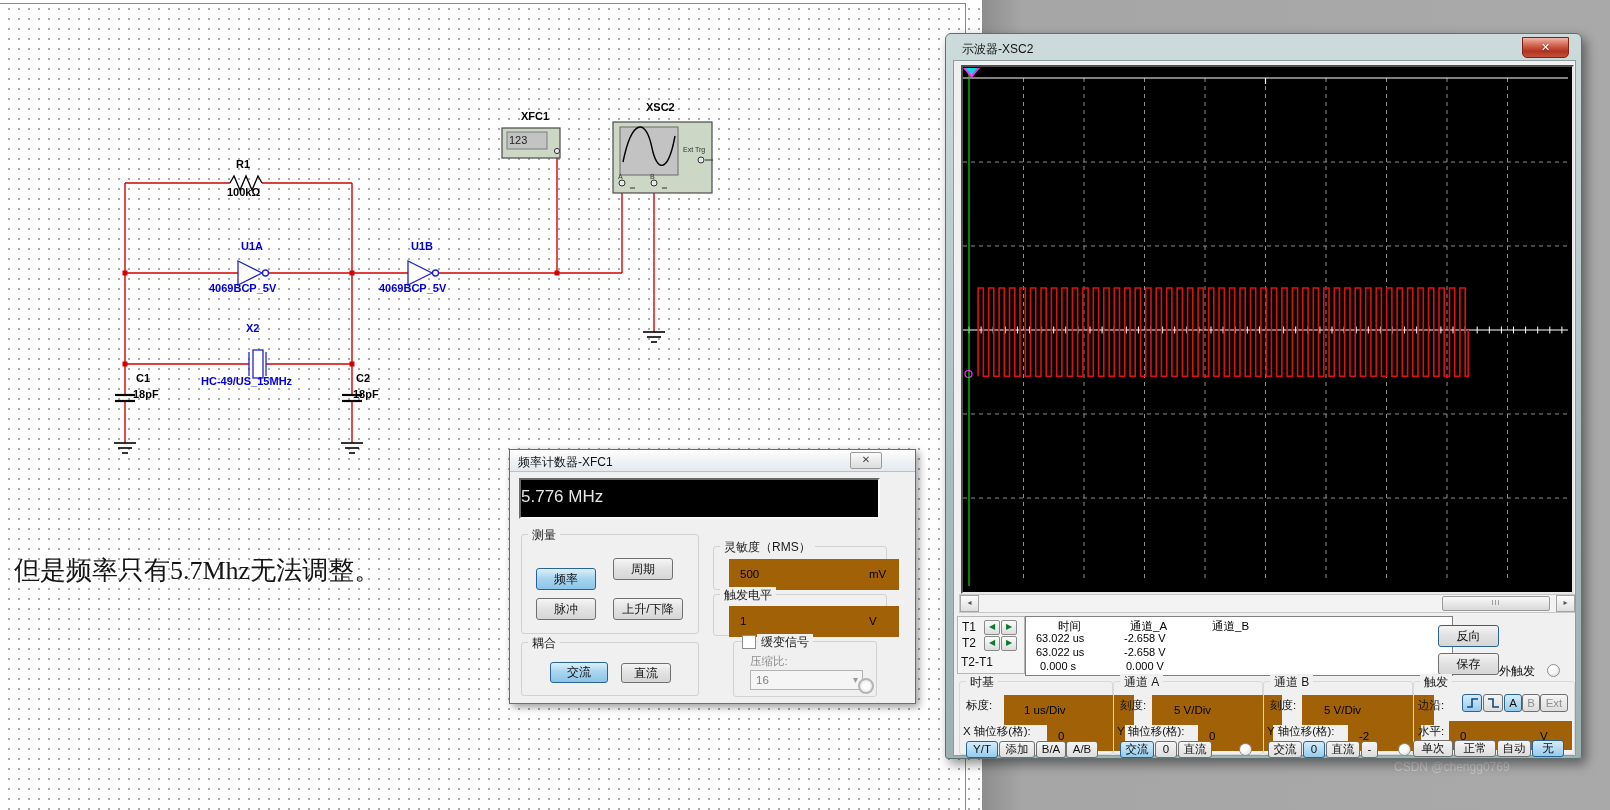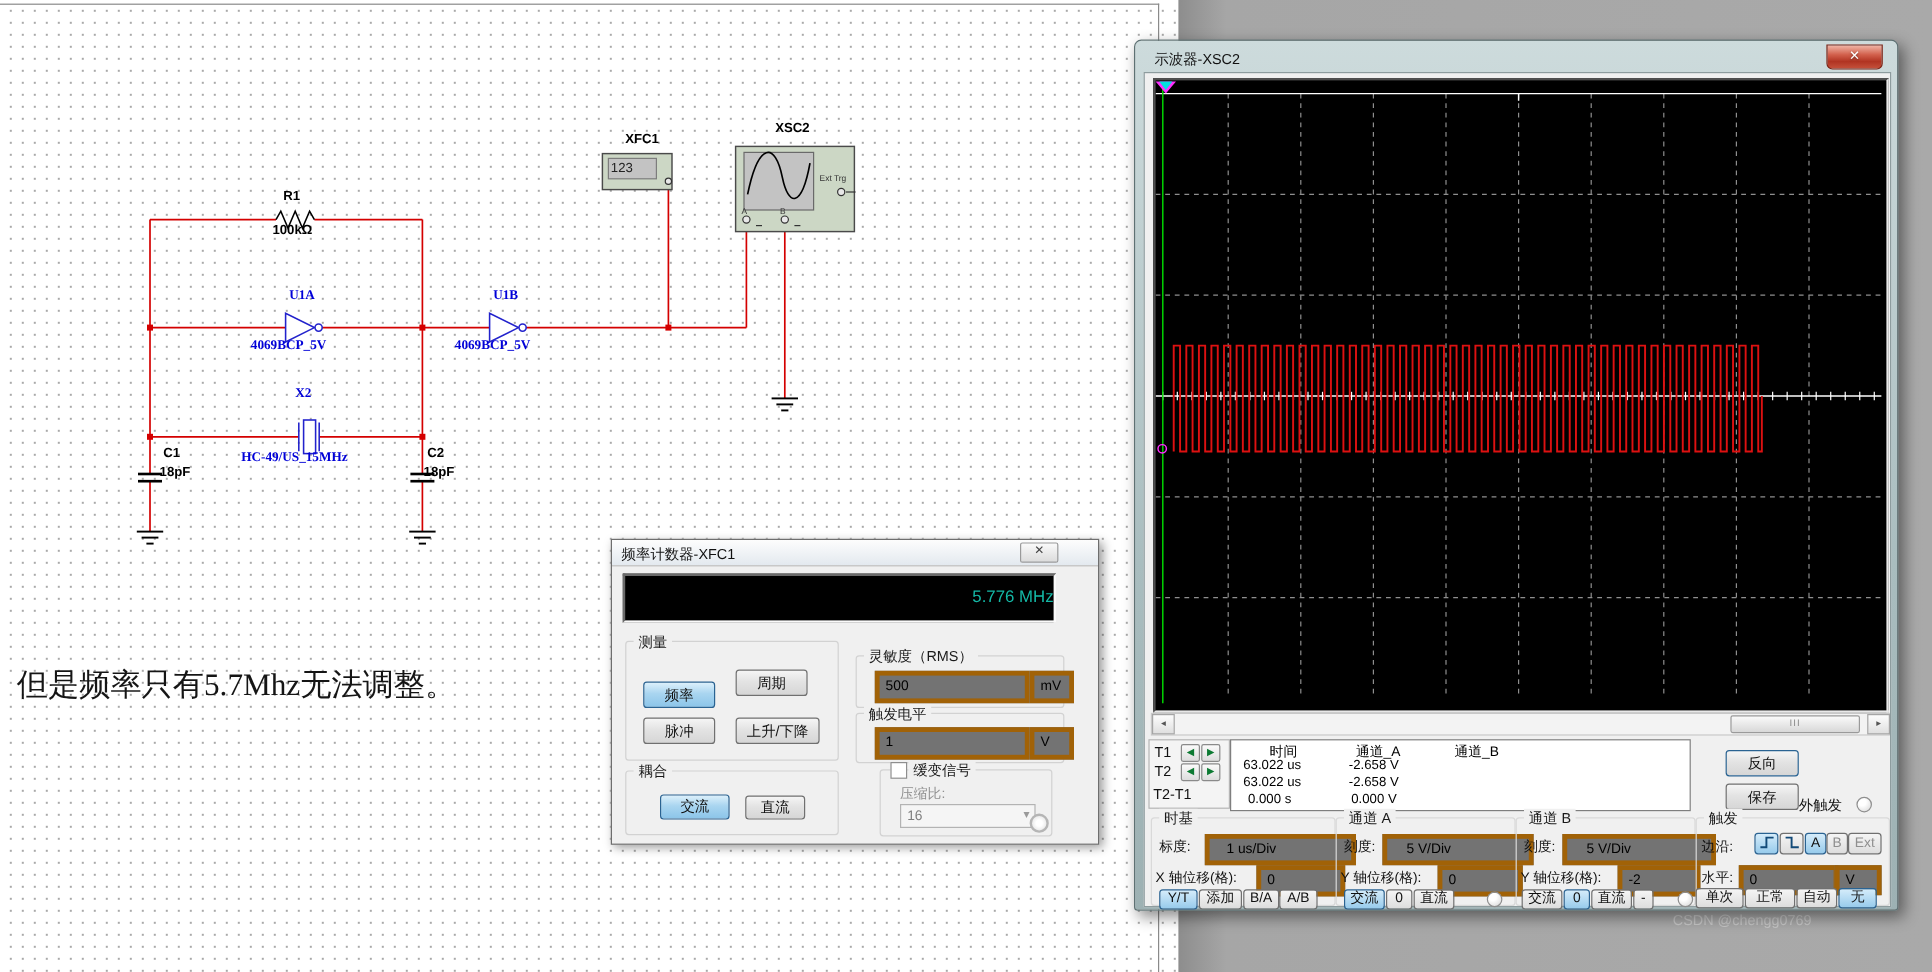--- a/index.html
+++ b/index.html
@@ -8,42 +8,42 @@
          font-family:"Liberation Sans","DejaVu Sans",sans-serif;background:#fff;}
   
   #canvas{left:0;top:0;width:982px;height:810px;background-color:#fff;
           background-image:radial-gradient(circle,#a9a9a9 1px,transparent 1.2px);
           background-size:10px 10px;background-position:4px 4px;}
   .sheet-vline{left:965px;top:3px;width:1px;height:807px;background:#8a8a8a;}
   .sheet-hline{left:0;top:3px;width:966px;height:1px;background:#8a8a8a;}
   #grayzone{left:982px;top:0;width:628px;height:810px;
             background:linear-gradient(90deg,#8d8d8d 0,#a6a6a6 40px,#a9a9a9 100%);}
   .complabel{position:absolute;font-size:11px;font-weight:bold;color:#000;white-space:nowrap;}
-  .blue{color:#0000d8;font-family:Liberation Serif, serif;}
+  .blue{color:#0000d8;}
   #annotation{left:14px;top:556px;font-family:"Liberation Serif","DejaVu Serif",serif;
               font-size:26px;line-height:29px;color:#151515;white-space:nowrap;}
   #watermark{left:1394px;top:760px;font-size:12px;color:#c6c6c6;}
   
   .dlg{background:#f0f0f0;border:1px solid #6e6e6e;box-shadow:3px 3px 8px rgba(0,0,0,.4);padding-left:28px;}
   .titlebar{left:0;top:0;right:0;height:21px;background:linear-gradient(#fdfdfd,#e3e9ef);
             border-bottom:1px solid #bfbfbf;}
   .titletext{position:absolute;left:8px;top:4px;font-size:12px;color:#111;white-space:nowrap;}
   .closebtn{background:linear-gradient(#fafafa,#dcdcdc);border:1px solid #9a9a9a;border-radius:2px;
             text-align:center;font-size:10px;color:#444;cursor:default;}
   .grp{position:absolute;border:1px solid #d2d2d2;border-radius:3px;}
   .grp>.legend{position:absolute;top:-8px;left:6px;background:#f0f0f0;padding:0 4px;
                font-size:12px;color:#1a1a1a;white-space:nowrap;}
   .btn{position:absolute;border:1px solid #707070;border-radius:3px;text-align:center;
        font-size:12px;color:#111;background:linear-gradient(#f5f5f5,#e3e3e3 45%,#d6d6d6);}
   .btn.hl{background:linear-gradient(#dcf0fb,#a9d5f0 45%,#8cc5e9);border-color:#2a6392;}
   .sbtn{position:absolute;border:1px solid #707070;border-radius:3px;text-align:center;
         font-size:11.5px;color:#111;background:linear-gradient(#f5f5f5,#ddd);line-height:15px;}
   .sbtn.hl{background:linear-gradient(#d5ecfa,#97cbec);border-color:#2a6392;}
   .sbtn.dis{color:#8f8f8f;}
-  .ibox{position:absolute;background:#737373;border:4px solid #a16207;font-size:11.5px;color:#000;
+  .ibox{position:absolute;background:#a16207;border:6px solid #a16207;font-size:11.5px;color:#000;
         line-height:18px;padding-left:5px;white-space:nowrap;overflow:hidden;}
   .radio{position:absolute;width:11px;height:11px;border:1px solid #8e8e8e;border-radius:50%;
          background:radial-gradient(circle at 35% 30%,#fff 30%,#d5d5d5);}
   .lbl{position:absolute;font-size:11.5px;color:#111;white-space:nowrap;}
   .lbl12{position:absolute;font-size:12px;color:#111;white-space:nowrap;}
   .gray{color:#8f8f8f;}
   
   #scope{left:945px;top:33px;width:635px;height:724px;border:1px solid #5e7173;
          border-radius:6px 6px 3px 3px;background:linear-gradient(#cddbdc,#a9bdbf 60%,#9db1b3);
          box-shadow:4px 5px 12px rgba(0,0,0,.45);}
@@ -54,32 +54,32 @@
                text-shadow:0 1px 2px rgba(0,0,0,.5);}
   #screenframe{left:15px;top:31px;width:609px;height:525px;background:#000;
                border-top:2px solid #4f4f4f;border-left:2px solid #4f4f4f;
                border-right:2px solid #e8e8e8;border-bottom:2px solid #e8e8e8;}
   #hscroll{left:13px;top:560px;width:614px;height:17px;background:#f3f3f3;border:1px solid #c8c8c8;}
   .scroll-arrow{position:absolute;top:0;width:17px;height:15px;background:linear-gradient(#fdfdfd,#dfdfdf);
                 border:1px solid #a5a5a5;text-align:center;font-size:8px;line-height:14px;color:#555;}
   #hthumb{left:482px;top:1px;width:106px;height:13px;background:linear-gradient(#fafafa,#d8d8d8);
           border:1px solid #9a9a9a;border-radius:2px;text-align:center;font-size:8px;line-height:12px;color:#888;letter-spacing:1px;}
   #ro-left{left:11px;top:582px;width:66px;height:56px;background:#f4f4f4;border:1px solid #b5b5b5;}
-  #ro-table{left:79px;top:582px;width:382px;height:58px;background:#fff;border:1px solid #7f7f7f;}
+  #ro-table{left:79px;top:582px;width:382px;height:58px;background:#fff;border:1px solid #7f7f7f;padding-left:44px;}
   .ro-h{position:absolute;font-size:11.5px;font-weight:normal;color:#000;}
   .ro-v{position:absolute;font-size:11px;color:#000;white-space:nowrap;}
   .tarrow{position:absolute;width:14px;height:13px;border:1px solid #8a8a8a;border-radius:2px;
           background:linear-gradient(#fbfbfb,#ddd);text-align:center;line-height:12px;font-size:8px;color:#0c7a32;}
   .edgeicon{display:inline-block;vertical-align:middle;}
   
   #fcd{left:509px;top:449px;width:377px;height:253px;}
   #fc-display{left:9px;top:28px;width:357px;height:37px;background:#000;
               border-top:2px solid #6a6a6a;border-left:2px solid #6a6a6a;
               border-right:2px solid #fafafa;border-bottom:2px solid #fafafa;
-              color:#14b8a6;font-size:14px;text-align:right;line-height:34px;}
+              color:#e5e5e5;font-size:17px;text-align:left;line-height:34px;}
   .chk{position:absolute;width:12px;height:12px;background:#fff;border:1px solid #8e8e8e;}
   .dd{position:absolute;background:#f5f5f5;border:1px solid #b3b3b3;font-size:11.5px;color:#7e7e7e;
       line-height:18px;padding-left:5px;}
   .dd .arr{position:absolute;right:4px;top:0;color:#9a9a9a;font-size:10px;}
   .ring{position:absolute;border:2px solid #b5b5b5;border-radius:50%;background:radial-gradient(#fff 30%,#ddd);}
 </style>
 </head>
 <body>
 
 <div id="stage">

